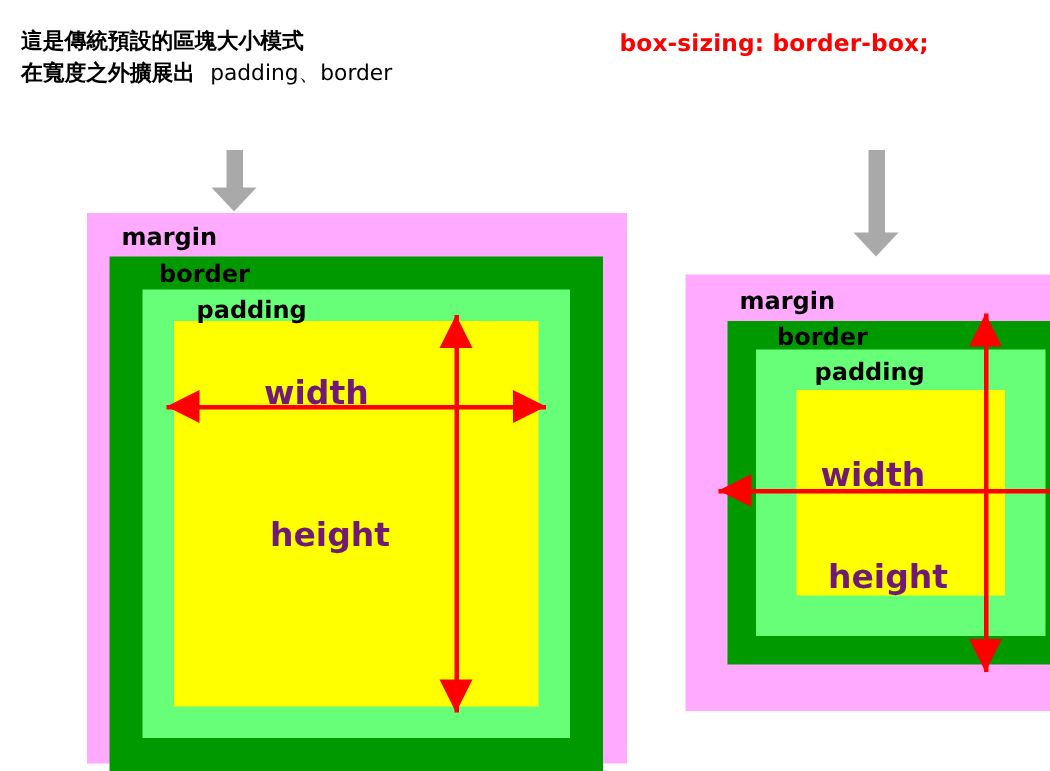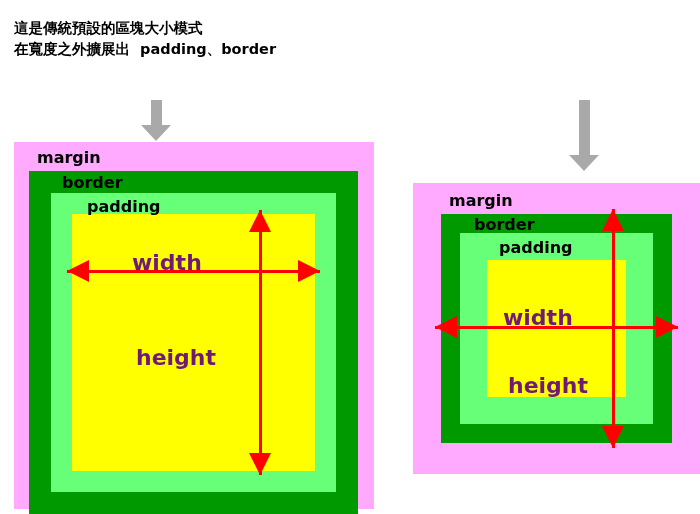--- a/index.html
+++ b/index.html
@@ -32,21 +32,21 @@
     font-size: 14.5px;
     font-weight: bold;
   }
   .caption .line.code {
     color: #ff0000;
     font-size: 15.5px;
     font-weight: bold;
     letter-spacing: 0.1px;
   }
   .caption .line .thin {
-    font-weight: bold;
+    font-weight: normal;
   }
 
   #caption-left  { left: 14px;  top: 18px; }
   #caption-right { left: 413px; top: 18px; }
 
   
   .grey-arrow {
     position: absolute;
     width: 30px;
   }
@@ -66,21 +66,21 @@
     border-top: 16px solid #a9a9a9;
   }
   #grey-arrow-left  { left: 141px; top: 100px; height: 42px; }
   #grey-arrow-left .shaft { height: 26px; }
   #grey-arrow-left .head  { top: 25px; }
   #grey-arrow-right { left: 569px; top: 100px; height: 72px; }
   #grey-arrow-right .shaft { height: 56px; }
   #grey-arrow-right .head  { top: 55px; }
 
   
-  .boxdiagram { position: absolute; }
+  .boxdiagram { position: absolute; margin-left: 44px; }
 
   .layer {
     position: absolute;
     box-sizing: border-box;
   }
   .layer-margin  { background: #ffaaff; }
   .layer-border  { background: #009900; }
   .layer-padding { background: #66ff77; }
   .layer-content { background: #ffff00; }
 
@@ -206,20 +206,21 @@
       <div class="line"></div>
       <div class="cap up"></div>
       <div class="cap down"></div>
     </div>
 
     <span class="dim-label" id="dim-width-left">width</span>
     <span class="dim-label" id="dim-height-left">height</span>
   </div>
 
   <div class="caption" id="caption-right">
+    <span class="line code">box-sizing: border-box;</span>
   </div>
 
   <div class="grey-arrow" id="grey-arrow-right">
     <div class="shaft"></div>
     <div class="head"></div>
   </div>
 
   <div class="boxdiagram" id="diagram-right">
     <div class="layer layer-margin"></div>
     <div class="layer layer-border"></div>

